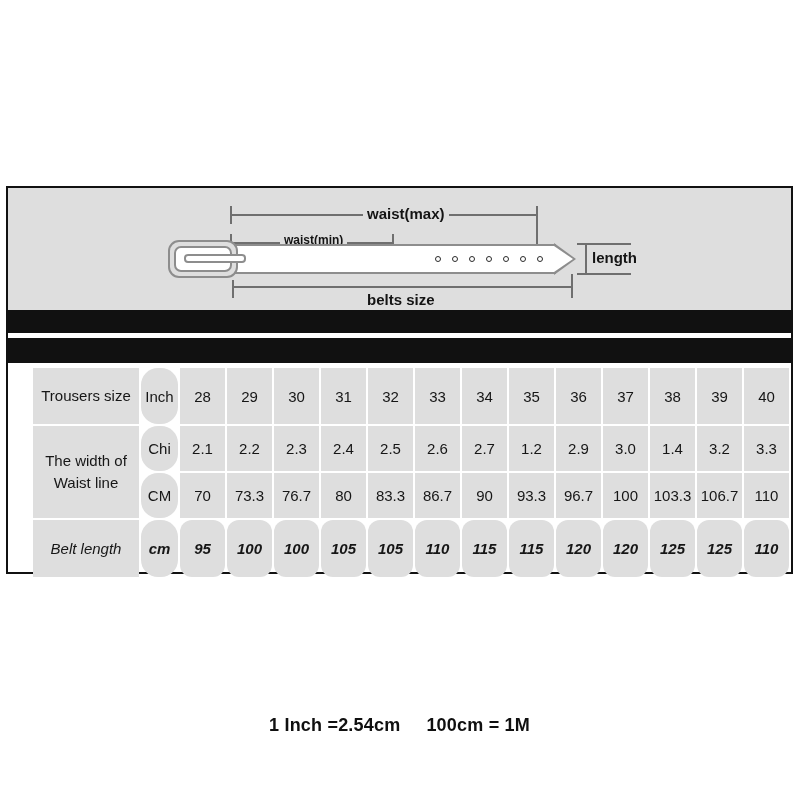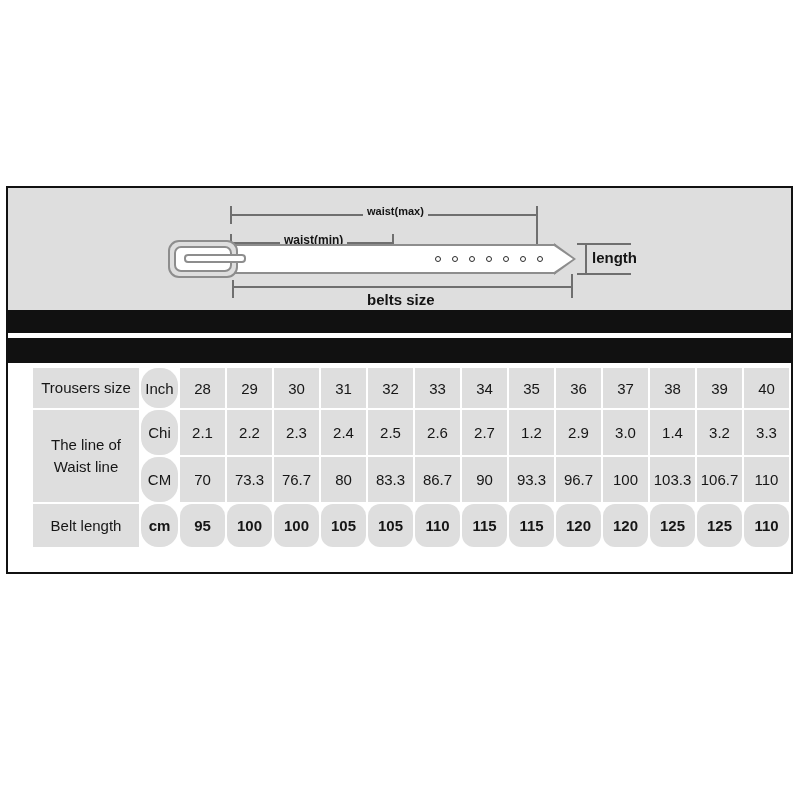--- a/index.html
+++ b/index.html
@@ -111,23 +111,23 @@
     font-family:"Liberation Sans", sans-serif;
     font-size:15px;
     padding:0;
     height:42px;
   }
   td.lbl{width:106px;font-size:15.5px;line-height:1.45;}
   td.unit{width:37px;font-size:15px;border-radius:17px;}
   td.val{width:45px;font-size:15px;}
   td.red{color:#e2182b;font-weight:bold;font-size:19px;border-radius:12px;}
   td.redunit{color:#e2182b;font-weight:bold;font-size:17px;}
-  tr.r1 td{height:40px;}
+  tr.r1 td{height:56px;}
   tr.r2 td,tr.r3 td{height:45px;}
-  tr.r4 td{height:43px;}
+  tr.r4 td{height:57px;font-style:italic;}
 
   #footnote{
     position:absolute;left:0px;top:352px;width:783px;
     text-align:center;
     font-family:"Liberation Sans", sans-serif;
     font-weight:bold;
     font-size:18px;
     color:#101010;
     letter-spacing:0.2px;
   }
@@ -138,21 +138,21 @@
 
 <div id="stage">
 
   <div id="panel">
 
     <div id="diagram">
 
       <div class="dim-line" style="left:222px;top:26px;width:308px;"></div>
       <div class="dim-tick" style="left:222px;top:18px;height:18px;"></div>
       <div class="dim-tick" style="left:528px;top:18px;height:44px;"></div>
-      <div class="dim-label" style="left:355px;top:17px;font-size:11px;">waist(max)</div>
+      <div class="dim-label" style="left:355px;top:17px;font-size:15px;">waist(max)</div>
 
       <div class="dim-line" style="left:222px;top:54px;width:164px;"></div>
       <div class="dim-tick" style="left:222px;top:46px;height:18px;"></div>
       <div class="dim-tick" style="left:384px;top:46px;height:18px;"></div>
       <div class="dim-label" style="left:272px;top:45px;font-size:12px;">waist(min)</div>
 
       <div class="belt-strap" style="left:196px;top:56px;width:352px;height:30px;"></div>
       <div class="belt-tip" style="left:546px;top:55px;"></div>
       <div class="belt-tip-inner" style="left:546px;top:58px;"></div>
 
@@ -198,21 +198,21 @@
             <td class="val">35</td>
             <td class="val">36</td>
             <td class="val">37</td>
             <td class="val">38</td>
             <td class="val">39</td>
             <td class="val">40</td>
           </tr>
 
           <tr class="r2">
             <td class="lbl" rowspan="2">
-              <div>The line of</div>
+              <div>The width of</div>
               <div>Waist line</div>
             </td>
             <td class="unit">Chi</td>
             <td class="val">2.1</td>
             <td class="val">2.2</td>
             <td class="val">2.3</td>
             <td class="val">2.4</td>
             <td class="val">2.5</td>
             <td class="val">2.6</td>
             <td class="val">2.7</td>
@@ -254,16 +254,19 @@
             <td class="val red">115</td>
             <td class="val red">120</td>
             <td class="val red">120</td>
             <td class="val red">125</td>
             <td class="val red">125</td>
             <td class="val red">110</td>
           </tr>
         </tbody>
       </table>
 
+      <div id="footnote">
+        <span>1 Inch =2.54cm</span><span class="gap"></span><span>100cm = 1M</span>
+      </div>
     </div>
 
   </div>
 </div>
 
 </body></html>

